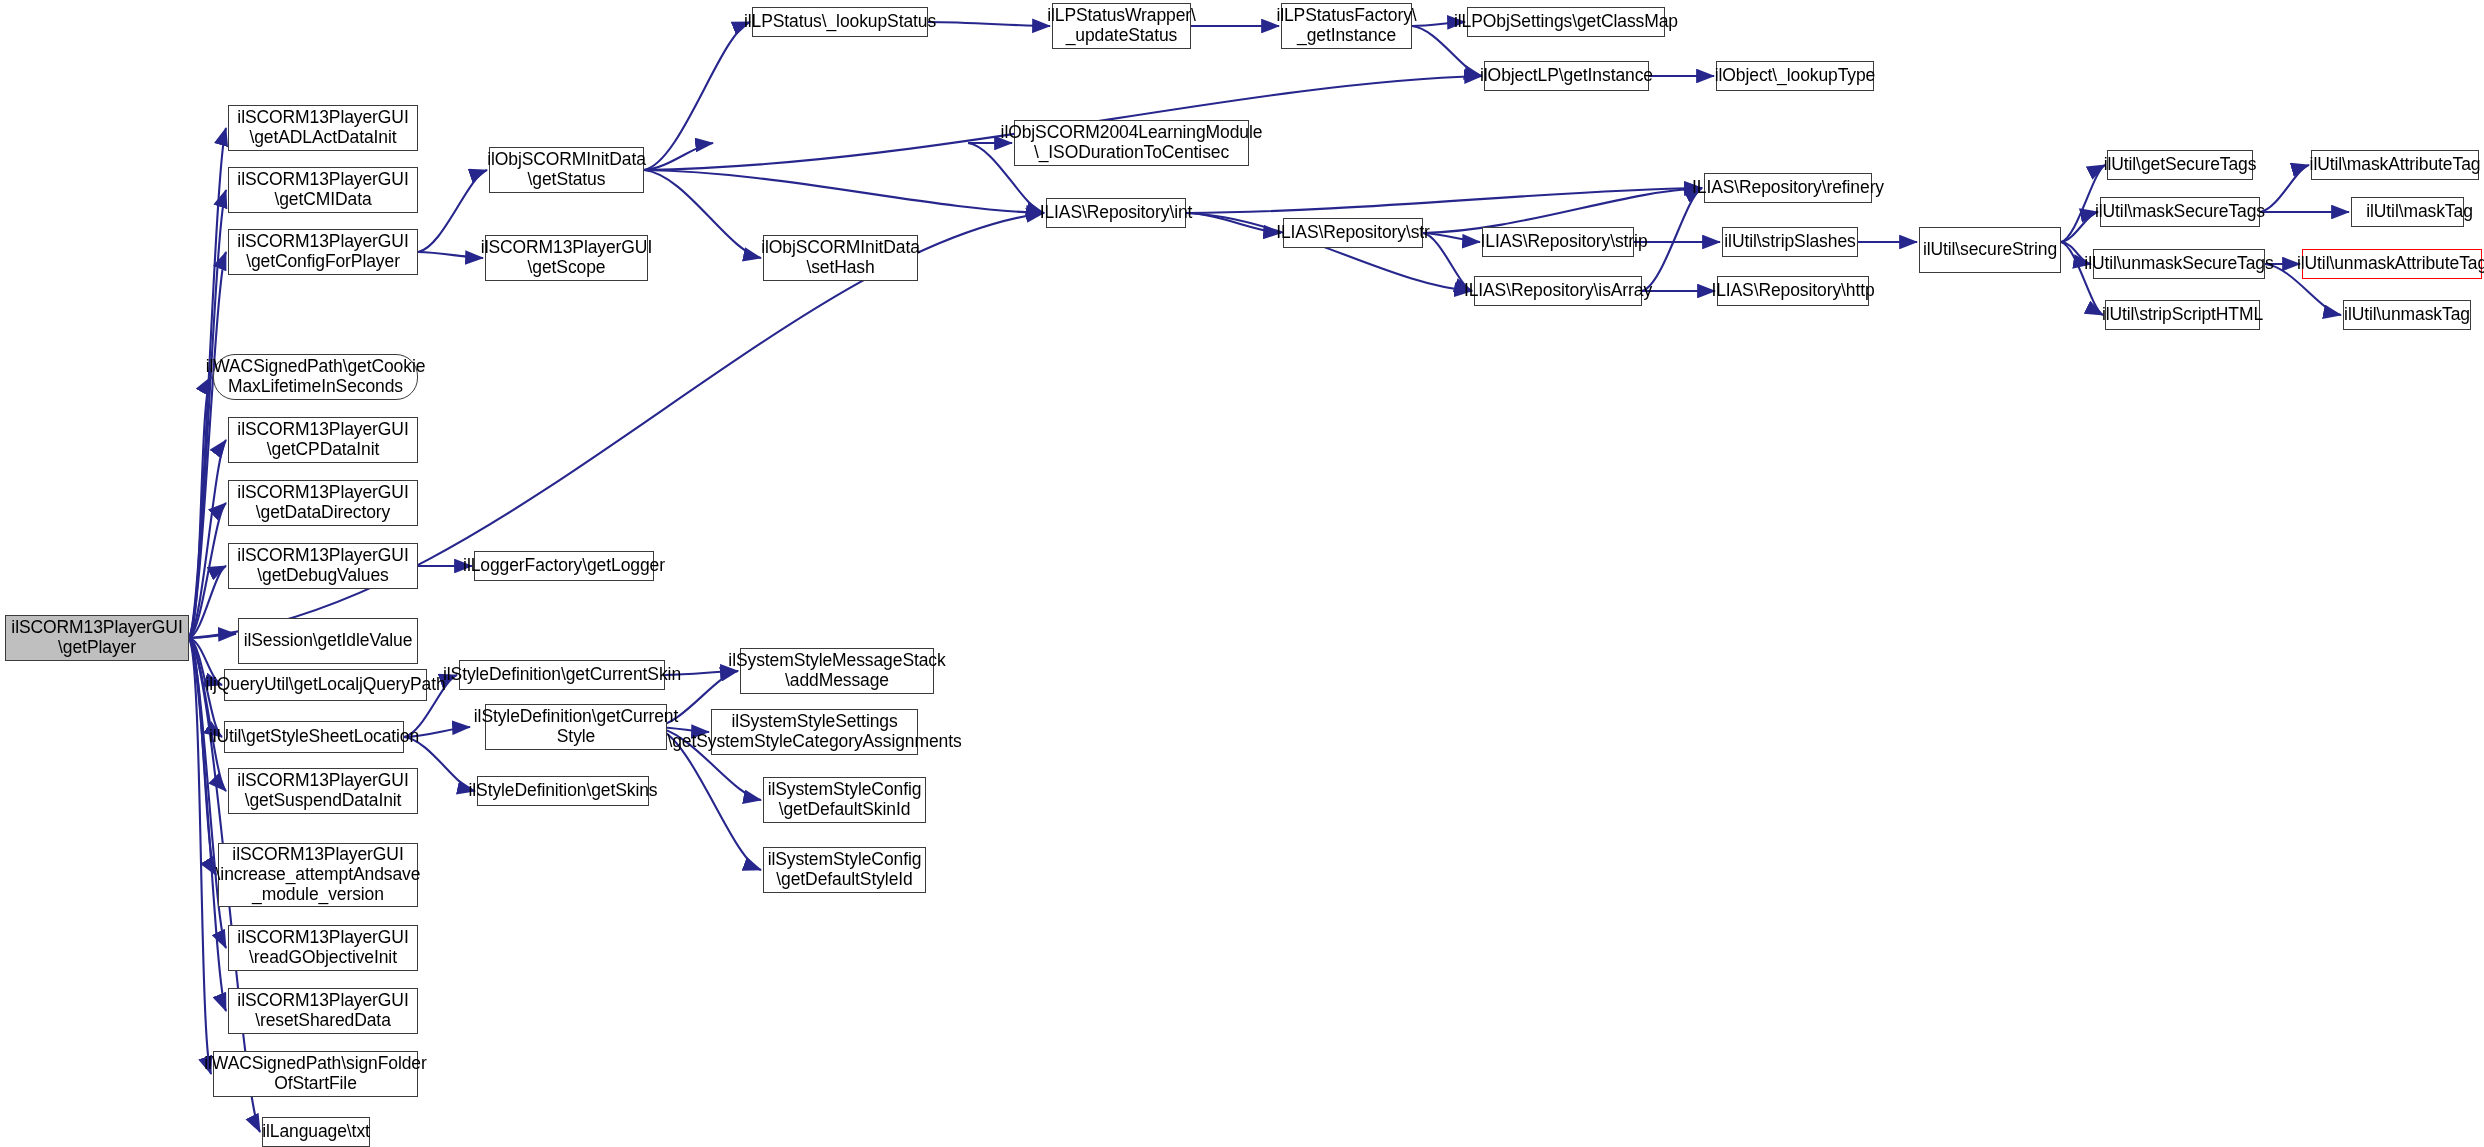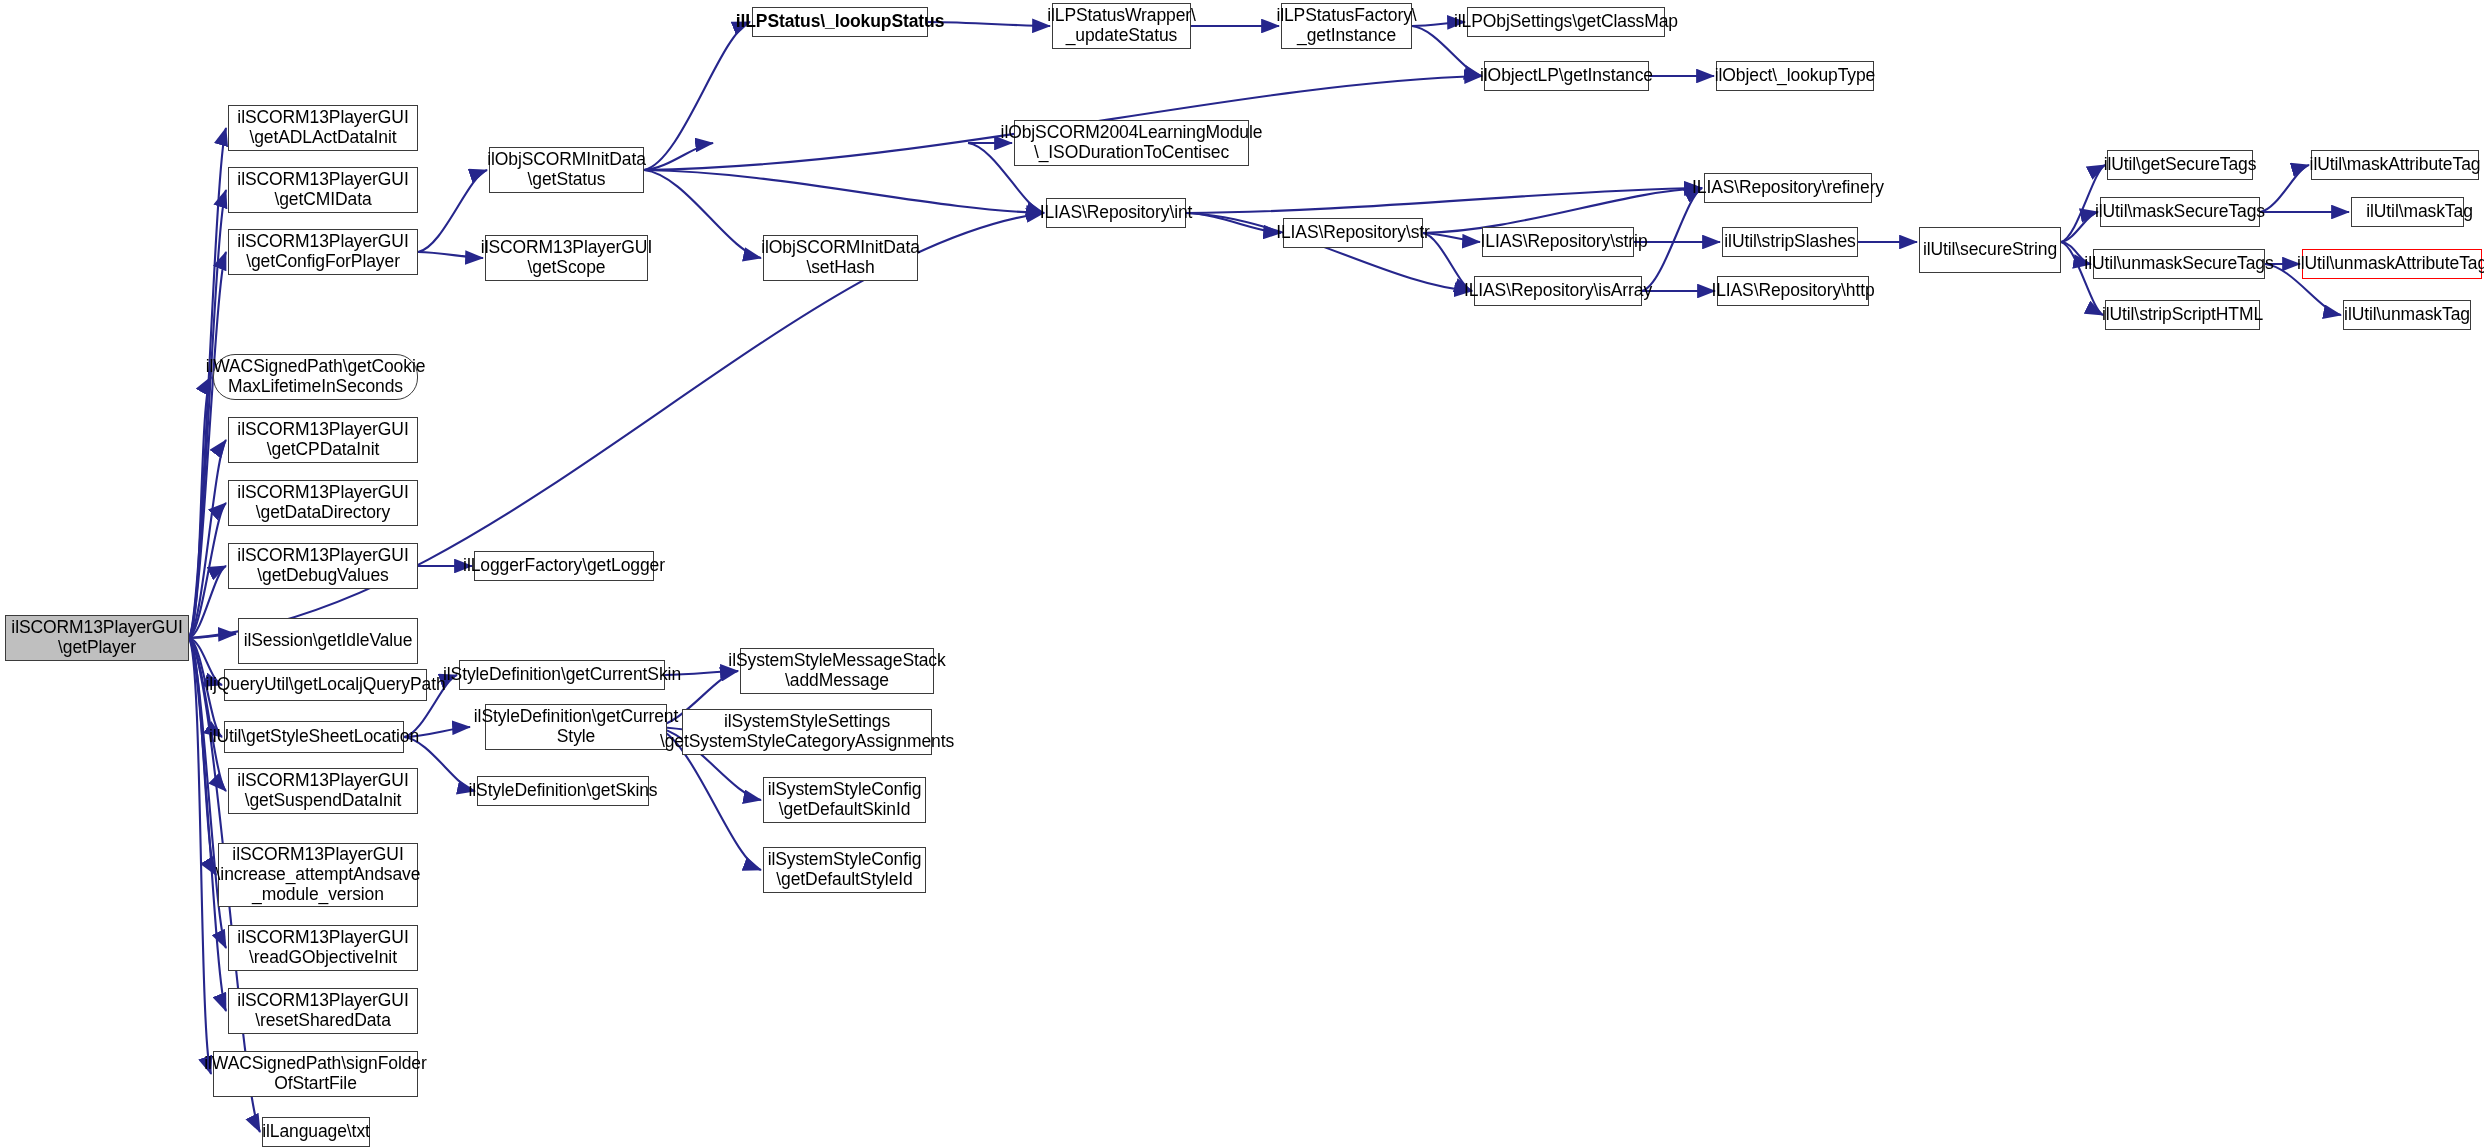--- a/index.html
+++ b/index.html
@@ -149,21 +149,21 @@
 \resetSharedData</div>
     <div class="node" style="left: 213px; top: 1051px; width: 205px; height: 46px;">ilWACSignedPath\signFolder
 OfStartFile</div>
     <div class="node" style="left: 262px; top: 1117px; width: 108px; height: 30px;">ilLanguage\txt</div>
     <div class="node" style="left: 489px; top: 147px; width: 155px; height: 46px;">ilObjSCORMInitData
 \getStatus</div>
     <div class="node" style="left: 485px; top: 235px; width: 163px; height: 46px;">ilSCORM13PlayerGUI
 \getScope</div>
     <div class="node" style="left: 763px; top: 235px; width: 155px; height: 46px;">ilObjSCORMInitData
 \setHash</div>
-    <div class="node" style="left: 752px; top: 7px; width: 176px; height: 30px; font-weight: bold;">ilLPStatus\_lookupStatus</div>
+    <div class="node" style="left: 752px; top: 7px; width: 176px; height: 30px;">ilLPStatus\_lookupStatus</div>
     <div class="node" style="left: 1014px; top: 120px; width: 235px; height: 46px;">ilObjSCORM2004LearningModule
 \_ISODurationToCentisec</div>
     <div class="node" style="left: 1052px; top: 3px; width: 139px; height: 46px;">ilLPStatusWrapper\
 _updateStatus</div>
     <div class="node" style="left: 1281px; top: 3px; width: 131px; height: 46px;">ilLPStatusFactory\
 _getInstance</div>
     <div class="node" style="left: 1467px; top: 7px; width: 198px; height: 30px;">ilLPObjSettings\getClassMap</div>
     <div class="node" style="left: 1484px; top: 61px; width: 165px; height: 30px;">ilObjectLP\getInstance</div>
     <div class="node" style="left: 1716px; top: 61px; width: 158px; height: 30px;">ilObject\_lookupType</div>
     <div class="node" style="left: 1046px; top: 198px; width: 140px; height: 30px;">ILIAS\Repository\int</div>
@@ -182,19 +182,19 @@
     <div class="node" style="left: 2351px; top: 197px; width: 113px; height: 30px; padding-left: 28px;">ilUtil\maskTag</div>
     <div class="node highlight" style="left: 2302px; top: 249px; width: 180px; height: 30px;">ilUtil\unmaskAttributeTag</div>
     <div class="node" style="left: 2343px; top: 300px; width: 128px; height: 30px;">ilUtil\unmaskTag</div>
     <div class="node" style="left: 474px; top: 551px; width: 180px; height: 30px;">ilLoggerFactory\getLogger</div>
     <div class="node" style="left: 459px; top: 660px; width: 206px; height: 30px;">ilStyleDefinition\getCurrentSkin</div>
     <div class="node" style="left: 485px; top: 704px; width: 182px; height: 46px;">ilStyleDefinition\getCurrent
 Style</div>
     <div class="node" style="left: 477px; top: 776px; width: 172px; height: 30px;">ilStyleDefinition\getSkins</div>
     <div class="node" style="left: 740px; top: 648px; width: 194px; height: 46px;">ilSystemStyleMessageStack
 \addMessage</div>
-    <div class="node" style="left: 682px; top: 709px; width: 250px; height: 46px;">ilSystemStyleSettings
+    <div class="node" style="left: 711px; top: 709px; width: 207px; height: 46px;">ilSystemStyleSettings
 \getSystemStyleCategoryAssignments</div>
     <div class="node" style="left: 763px; top: 777px; width: 163px; height: 46px;">ilSystemStyleConfig
 \getDefaultSkinId</div>
     <div class="node" style="left: 763px; top: 847px; width: 163px; height: 46px;">ilSystemStyleConfig
 \getDefaultStyleId</div>
   </div>
 
 </body></html>

